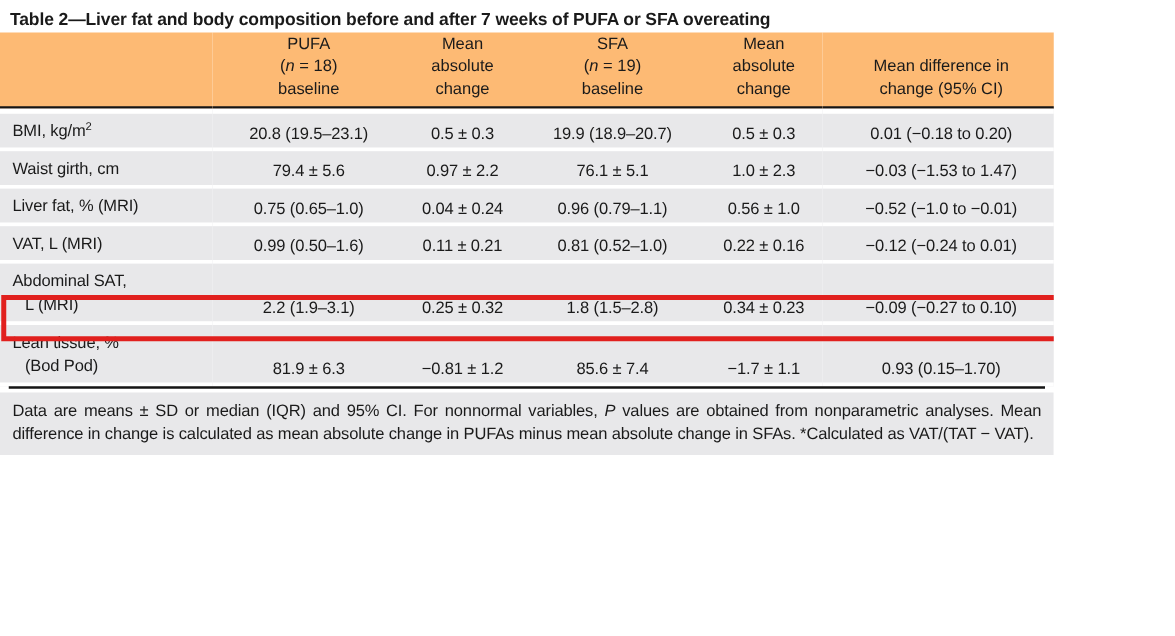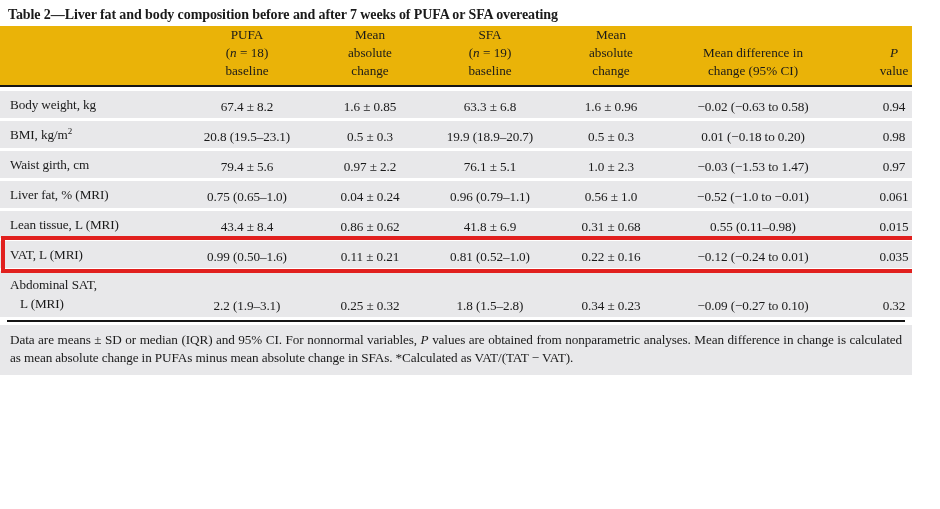--- a/index.html
+++ b/index.html
@@ -4,25 +4,24 @@
 <style>
   html, body {
     margin: 0; padding: 0;
     background: #ffffff;
     width: 940px; height: 509px;
     font-family: "Liberation Sans", sans-serif;
     -webkit-font-smoothing: antialiased;
   }
   .page {
     position: relative;
-    width: 912px; height: 509px;
+    width: 843px; height: 509px;
     background: #ffffff;
     overflow: hidden;
     color: #1a1a1a;
-    font-family: Liberation Serif, serif;
   }
   .title {
     font-weight: bold;
     font-size: 14px;
     padding: 7px 8px 3px 8px;
     letter-spacing: -0.1px;
     white-space: nowrap;
   }
   table.datatable {
     width: 940px;
@@ -31,21 +30,21 @@
     table-layout: fixed;
     font-size: 13.2px;
     color: #1a1a1a;
   }
   table.datatable th {
     font-weight: normal;
     text-align: center;
     vertical-align: bottom;
     padding: 0 2px 5px 2px;
     border-bottom: 2px solid #151515;
-    background: #eab308;
+    background: #fdba74;
   }
   table.datatable th .hline { line-height: 18px; }
   table.datatable td {
     background: #e8e8ea;
     border-bottom: 3px solid #ffffff;
     text-align: center;
     vertical-align: bottom;
     padding: 4px 2px;
     line-height: 15px;
     letter-spacing: -0.1px;
@@ -131,31 +130,20 @@
         </th>
         <th>
           <div class="hline"><i>P</i></div>
           <div class="hline">value</div>
         </th>
       </tr>
     </thead>
     <tbody>
         <tr>
           <td class="label-cell">
-            <div class="lline">Body weight, kg</div>
-          </td>
-          <td>67.4 ± 8.2</td>
-          <td>1.6 ± 0.85</td>
-          <td>63.3 ± 6.8</td>
-          <td>1.6 ± 0.96</td>
-          <td>−0.02 (−0.63 to 0.58)</td>
-          <td>0.94</td>
-        </tr>
-        <tr>
-          <td class="label-cell">
             <div class="lline">BMI, kg/m<sup>2</sup></div>
           </td>
           <td>20.8 (19.5–23.1)</td>
           <td>0.5 ± 0.3</td>
           <td>19.9 (18.9–20.7)</td>
           <td>0.5 ± 0.3</td>
           <td>0.01 (−0.18 to 0.20)</td>
           <td>0.98</td>
         </tr>
         <tr>
@@ -175,31 +163,20 @@
           </td>
           <td>0.75 (0.65–1.0)</td>
           <td>0.04 ± 0.24</td>
           <td>0.96 (0.79–1.1)</td>
           <td>0.56 ± 1.0</td>
           <td>−0.52 (−1.0 to −0.01)</td>
           <td>0.061</td>
         </tr>
         <tr>
           <td class="label-cell">
-            <div class="lline">Lean tissue, L (MRI)</div>
-          </td>
-          <td>43.4 ± 8.4</td>
-          <td>0.86 ± 0.62</td>
-          <td>41.8 ± 6.9</td>
-          <td>0.31 ± 0.68</td>
-          <td>0.55 (0.11–0.98)</td>
-          <td>0.015</td>
-        </tr>
-        <tr>
-          <td class="label-cell">
             <div class="lline">VAT, L (MRI)</div>
           </td>
           <td>0.99 (0.50–1.6)</td>
           <td>0.11 ± 0.21</td>
           <td>0.81 (0.52–1.0)</td>
           <td>0.22 ± 0.16</td>
           <td>−0.12 (−0.24 to 0.01)</td>
           <td>0.035</td>
         </tr>
         <tr>
@@ -207,20 +184,32 @@
             <div class="lline">Abdominal SAT,</div>
             <div class="lline indent">L (MRI)</div>
           </td>
           <td>2.2 (1.9–3.1)</td>
           <td>0.25 ± 0.32</td>
           <td>1.8 (1.5–2.8)</td>
           <td>0.34 ± 0.23</td>
           <td>−0.09 (−0.27 to 0.10)</td>
           <td>0.32</td>
         </tr>
+        <tr>
+          <td class="label-cell">
+            <div class="lline">Lean tissue, %</div>
+            <div class="lline indent">(Bod Pod)</div>
+          </td>
+          <td>81.9 ± 6.3</td>
+          <td>−0.81 ± 1.2</td>
+          <td>85.6 ± 7.4</td>
+          <td>−1.7 ± 1.1</td>
+          <td>0.93 (0.15–1.70)</td>
+          <td>0.021</td>
+        </tr>
       </tbody>
   </table>
 
   <div class="bottom-rule"></div>
 
   <div class="footnote"><span>Data are means ± SD or median (IQR) and 95% CI. For nonnormal variables, </span><i>P</i><span> values are obtained from nonparametric analyses. Mean difference in change is calculated as mean absolute change in PUFAs minus mean absolute change in SFAs. *Calculated as VAT/(TAT − VAT).</span></div>
 
   <div class="highlight-box" style="top: 236px; height: 37px;"></div>
 
 </div>

